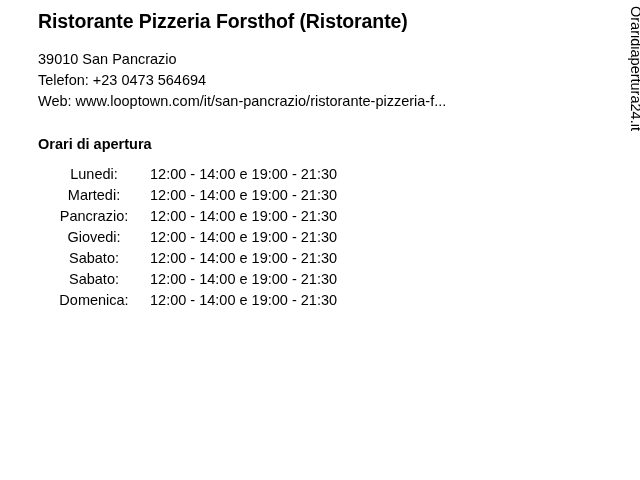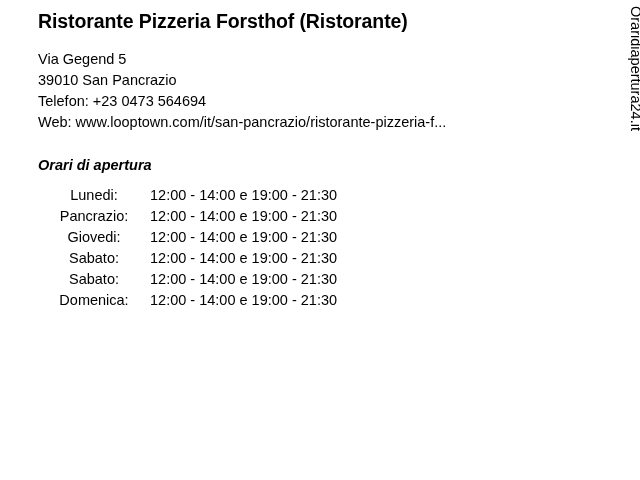--- a/index.html
+++ b/index.html
@@ -38,21 +38,20 @@
   .addr-line {
     font-size: 14.5px;
     line-height: 21px;
     margin: 0;
     white-space: nowrap;
   }
   .hours-heading {
     font-size: 14.5px;
     font-weight: bold;
     margin: 24px 0 14px 0;
-    font-style: italic;
   }
   table.hours {
     border-collapse: collapse;
     font-size: 14.5px;
     text-align: center;
   }
   table.hours td {
     padding: 0 0 5px 0;
     vertical-align: top;
     white-space: nowrap;
@@ -85,31 +84,34 @@
 </style>
 </head>
 <body>
 
 <div class="page">
 
   <div class="content">
 
     <h1 class="title">Ristorante Pizzeria Forsthof (Ristorante)</h1>
 
-    <p class="addr-line">Via Gegend 5</p>
     <p class="addr-line">39010 San Pancrazio</p>
     <p class="addr-line">Telefon: +23 0473 564694</p>
     <p class="addr-line">Web: www.looptown.com/it/san-pancrazio/ristorante-pizzeria-f...</p>
 
     <div class="hours-heading">Orari di apertura</div>
 
     <table class="hours">
       <tbody>
         <tr>
           <td class="day">Lunedi:</td>
+          <td class="time">12:00 - 14:00 e 19:00 - 21:30</td>
+        </tr>
+        <tr>
+          <td class="day">Martedi:</td>
           <td class="time">12:00 - 14:00 e 19:00 - 21:30</td>
         </tr>
         <tr>
           <td class="day">Pancrazio:</td>
           <td class="time">12:00 - 14:00 e 19:00 - 21:30</td>
         </tr>
         <tr>
           <td class="day">Giovedi:</td>
           <td class="time">12:00 - 14:00 e 19:00 - 21:30</td>
         </tr>

